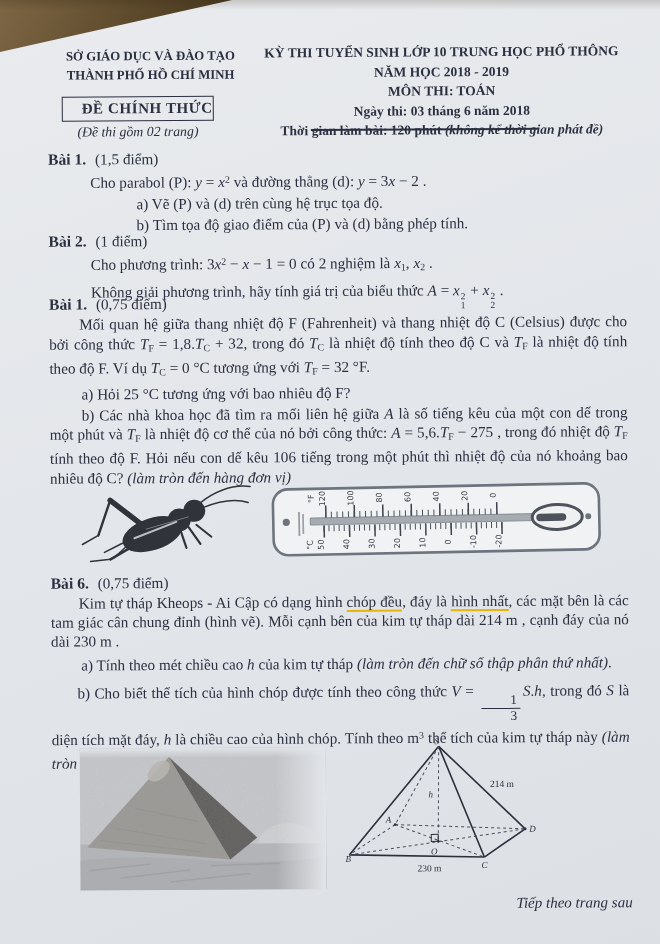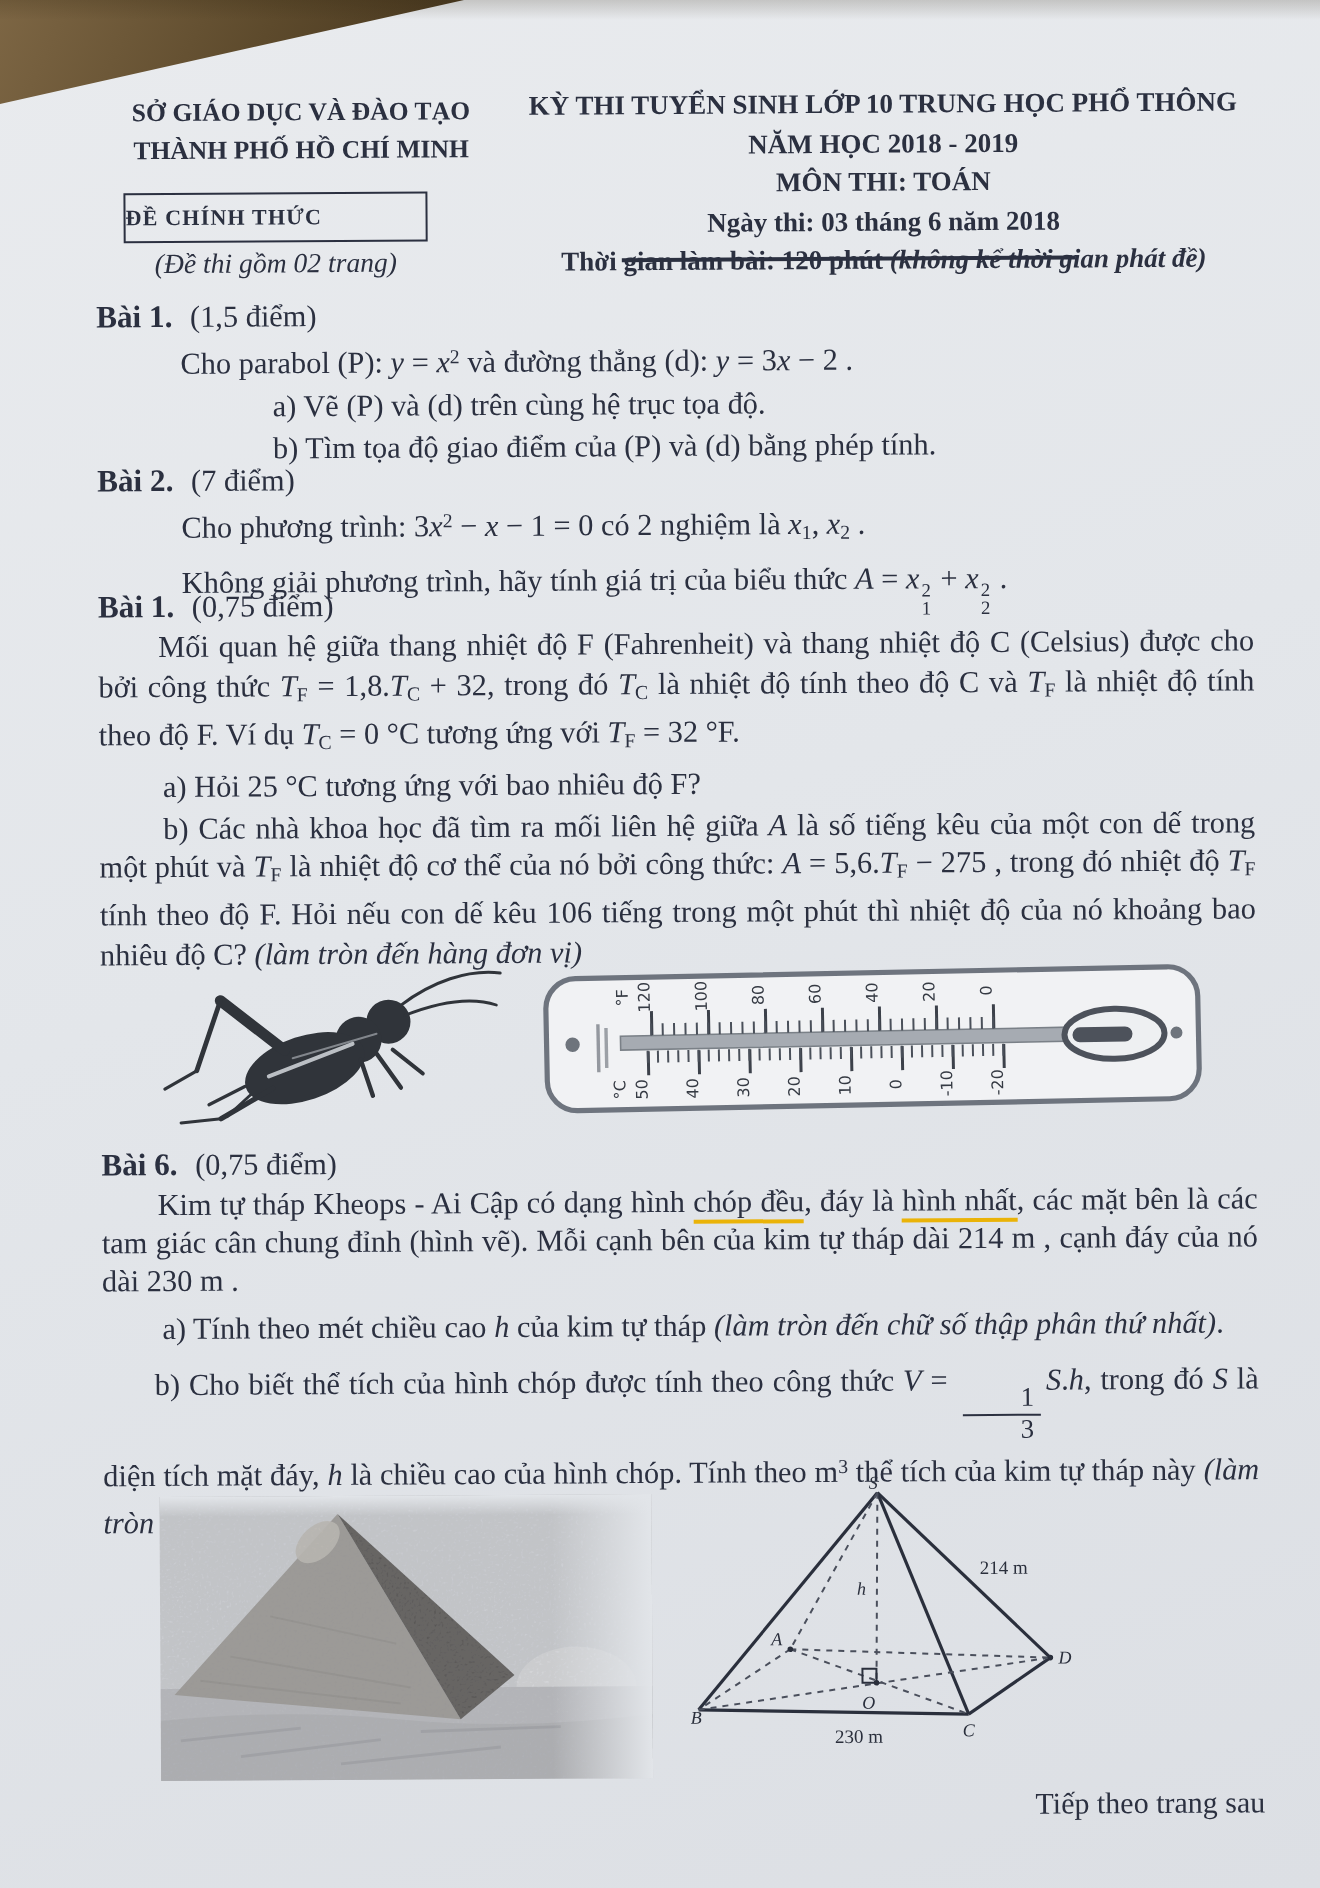--- a/index.html
+++ b/index.html
@@ -14,22 +14,22 @@
     background:linear-gradient(115deg,#7d6644 0%,#5d4a2c 55%,#45351d 100%);
     clip-path:polygon(0 0,100% 0,0 100%);}
   .top-shade{position:absolute;top:0;left:0;right:0;height:10px;
     background:linear-gradient(rgba(40,30,10,.18),rgba(40,30,10,0));}
   .content{position:absolute;inset:0;transform:rotate(-0.35deg);transform-origin:50% 50%;}
 
   
   .dept{position:absolute;top:46px;left:46px;width:214px;text-align:center;
     font-weight:700;font-size:12.8px;line-height:19px;}
   .official-box{position:absolute;top:95px;left:64px;width:150px;height:23px;
-    border:1.7px solid #2b3040;display:flex;align-items:center;justify-content:flex-start;
-    font-weight:700;font-size:11px;letter-spacing:.6px;}
+    border:1.7px solid #2b3040;display:flex;align-items:center;justify-content:flex-end;
+    font-weight:700;font-size:15px;letter-spacing:.6px;}
   .pages-note{position:absolute;top:123px;left:50px;width:180px;text-align:center;
     font-style:italic;font-size:13.8px;}
   .exam-head{position:absolute;top:43px;left:248px;width:392px;text-align:center;
     font-weight:700;font-size:13.5px;line-height:19.5px;}
   .exam-head i{font-weight:700}
   .head-rule{position:absolute;top:129px;left:313px;width:227px;height:1.6px;background:#2b3040;}
 
   
   .sec{position:absolute;left:50px;width:578px;font-size:15.2px;}
   .sec .hd{line-height:21px;}
@@ -59,21 +59,21 @@
       line-height:1.1;font-size:.88em;margin:0 3px;font-style:normal}
   .frac .fnum{border-bottom:1.3px solid #2b3040;padding:0 3px}
   u.pen{text-decoration:none;border-bottom:2px solid #eab308;}
 
   
   .fig{position:absolute}
   #cricket{top:476px;left:76px}
   #thermo{top:480px;left:270px;transform:rotate(-0.8deg)}
   #pyr-photo{top:747px;left:78px}
   #pyr-diag{top:738px;left:342px}
-  .footer{position:absolute;top:896px;right:30px;font-size:15px;}
+  .footer{position:absolute;top:896px;right:30px;font-style:italic;font-size:15px;}
   svg text{font-family:"DejaVu Sans","Liberation Sans",sans-serif}
   svg text.ser{font-family:"Liberation Serif","DejaVu Serif",serif}
 </style>
 </head>
 <body>
 
 <div class="corner-bg"></div>
 <div class="top-shade"></div>
 
 <div class="content">
@@ -101,21 +101,21 @@
       <span class="pts">(1,5 điểm)</span>
     </div>
     <div class="intro">Cho parabol (P): <i>y</i> = <i>x</i><sup>2</sup> và đường thẳng (d): <i>y</i> = 3<i>x</i> − 2 .</div>
     <div class="it">a) Vẽ (P) và (d) trên cùng hệ trục tọa độ.</div>
     <div class="it">b) Tìm tọa độ giao điểm của (P) và (d) bằng phép tính.</div>
   </div>
 
   <div class="sec" id="b2">
     <div class="hd">
       <span class="bai">Bài 2.</span>
-      <span class="pts">(7 điểm)</span>
+      <span class="pts">(1 điểm)</span>
     </div>
     <div class="intro">Cho phương trình: 3<i>x</i><sup>2</sup> − <i>x</i> − 1 = 0 có 2 nghiệm là <i>x</i><sub>1</sub>, <i>x</i><sub>2</sub> .</div>
     <div class="task">Không giải phương trình, hãy tính giá trị của biểu thức <i>A</i> = <i>x</i><span class="ss">
           <span>2</span>
           <span>1</span>
         </span> + <i>x</i><span class="ss">
           <span>2</span>
           <span>2</span>
         </span> .</div>
   </div>

